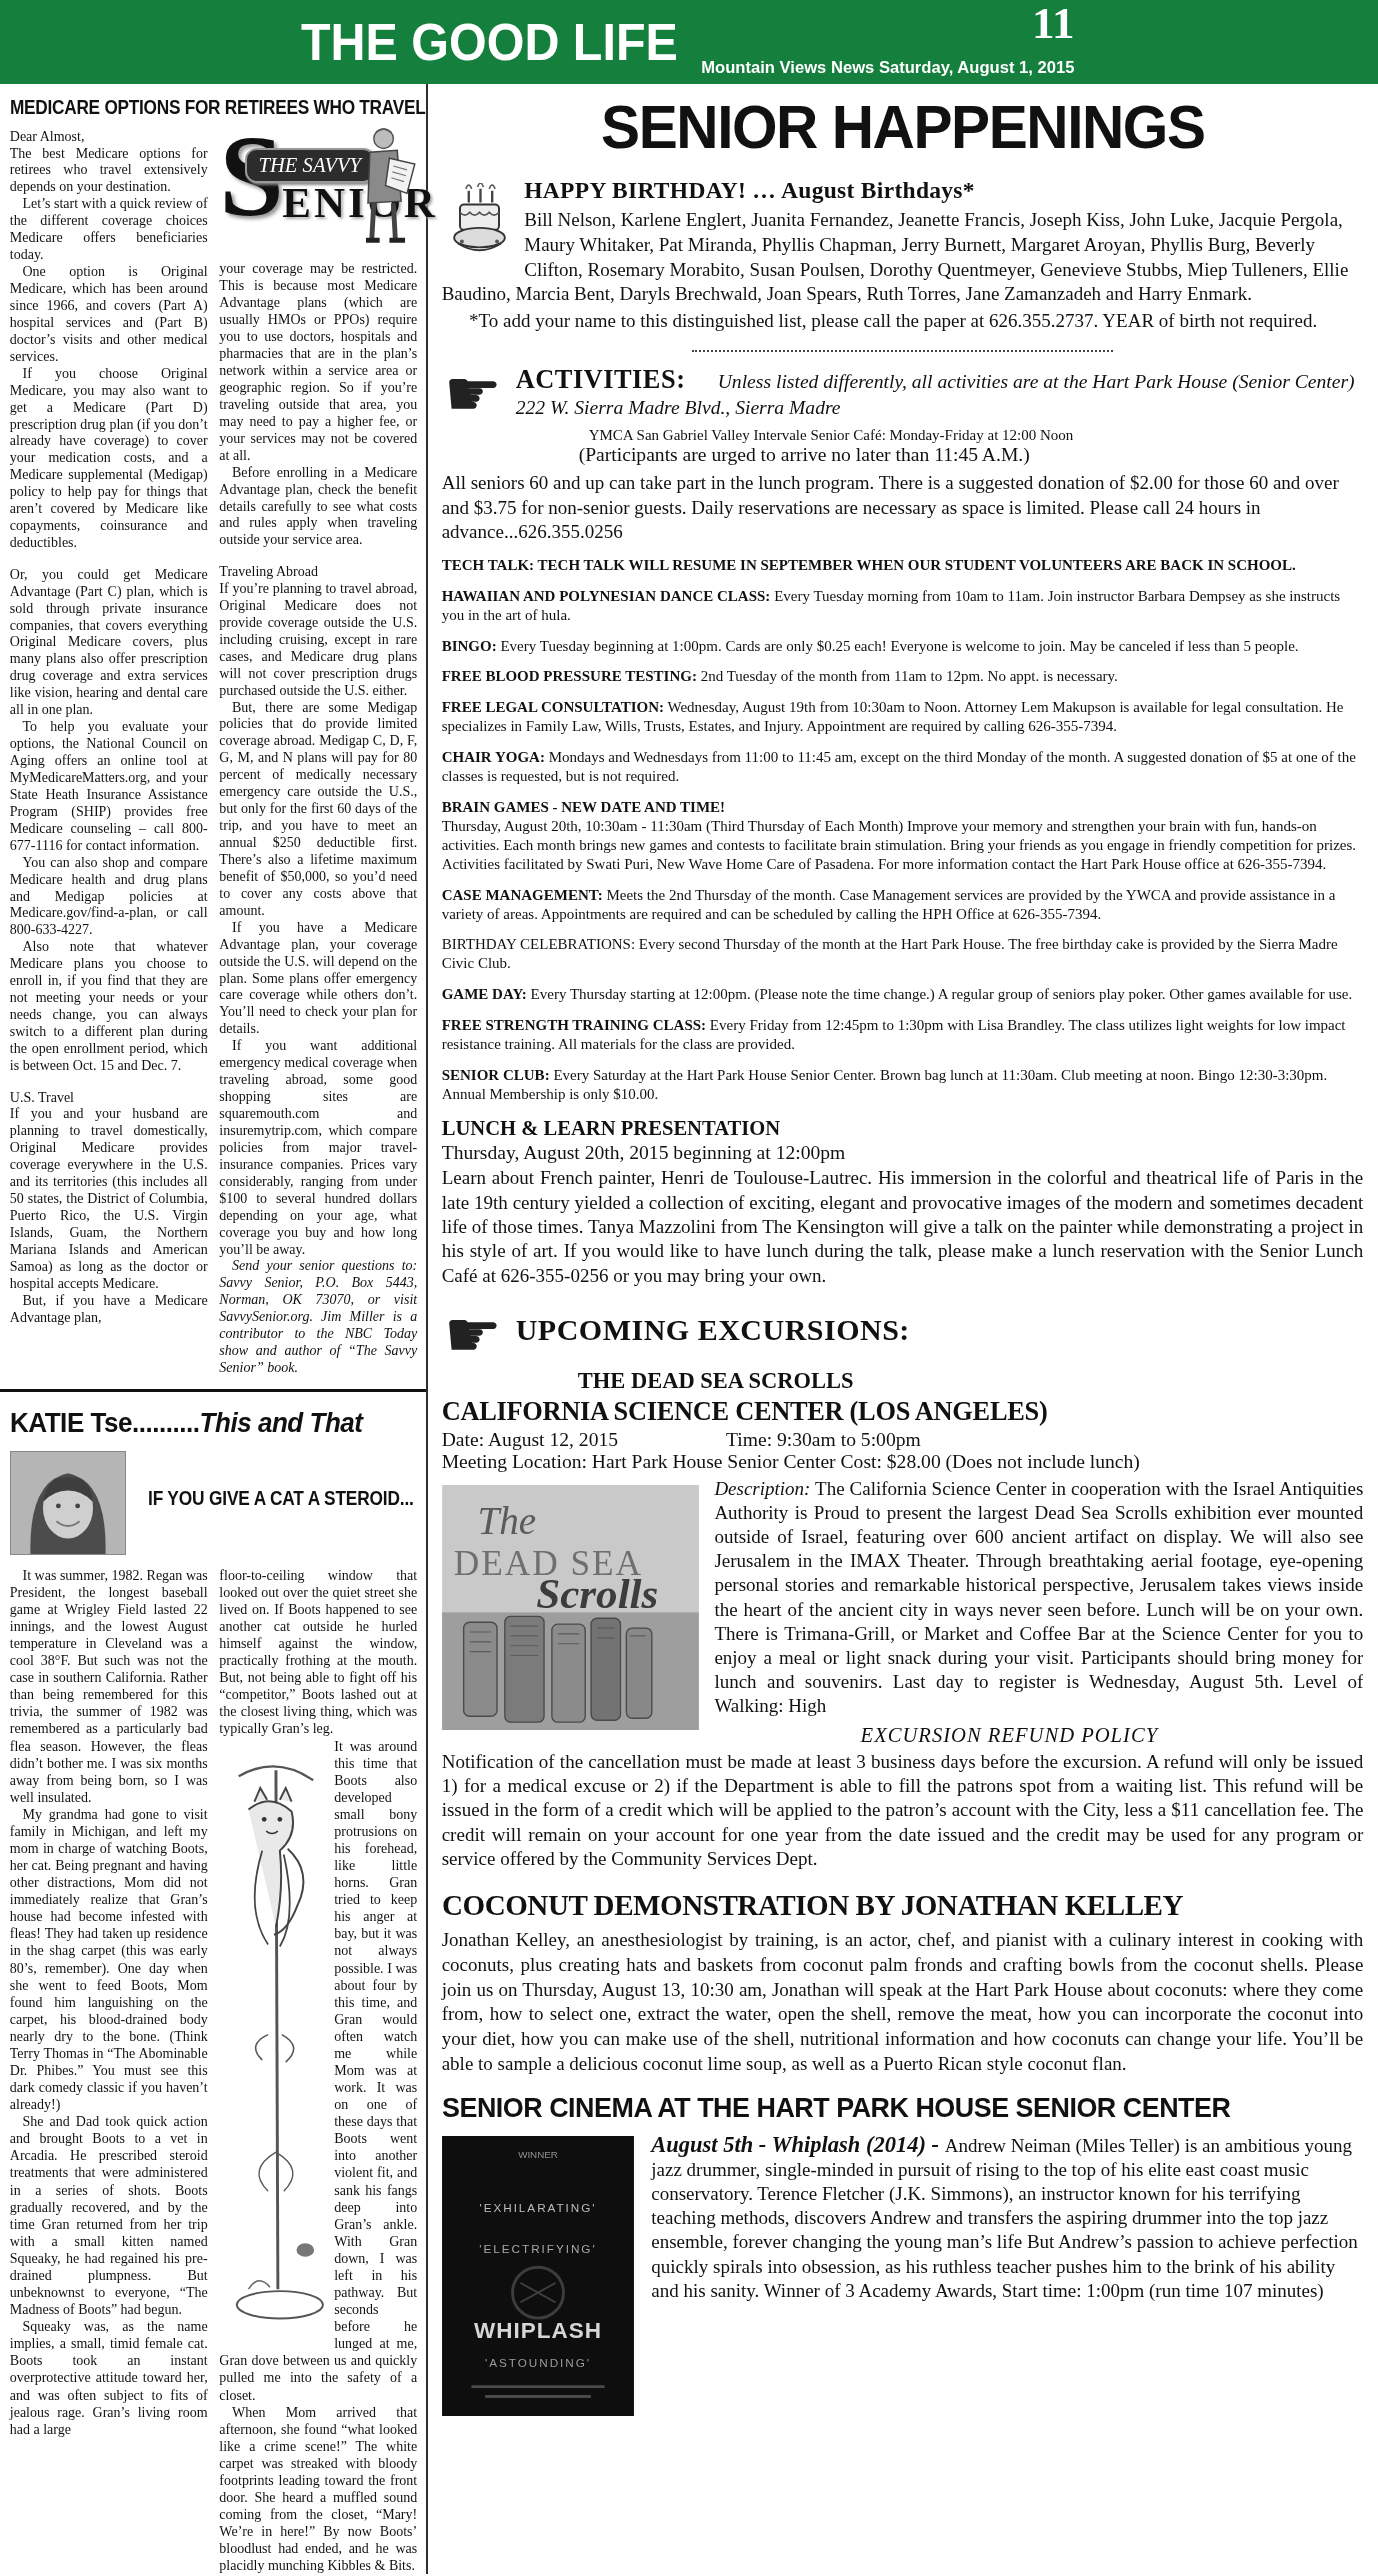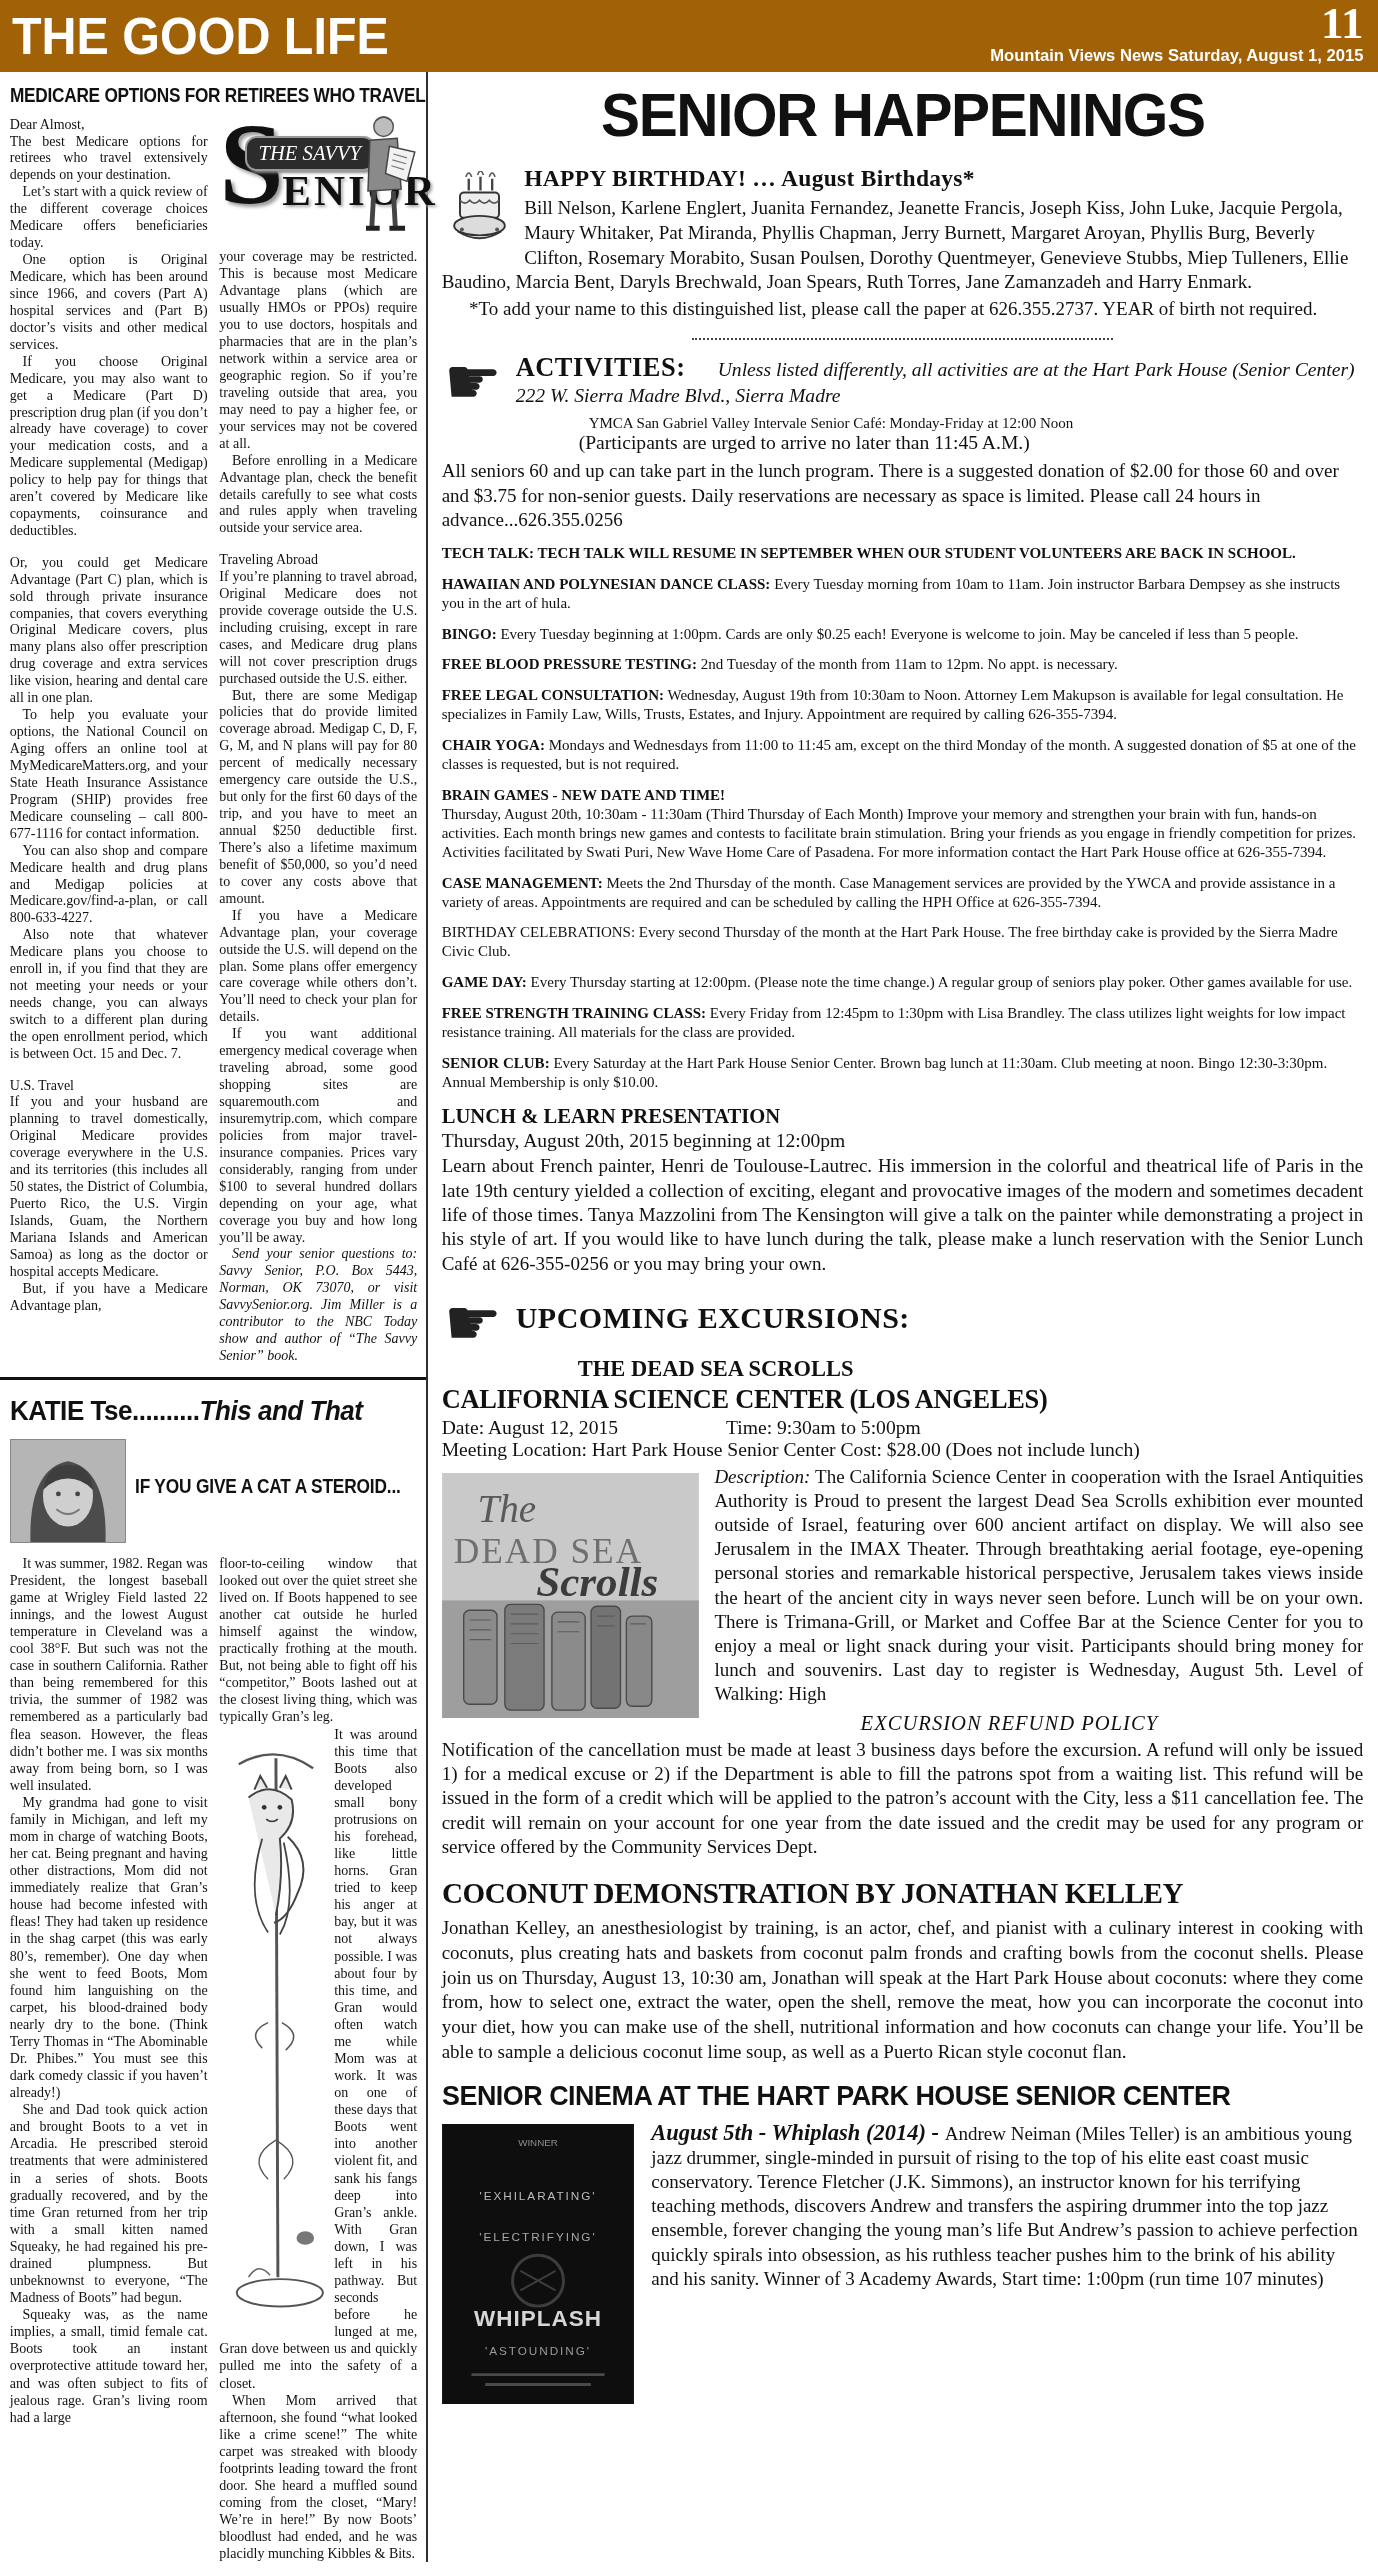--- a/index.html
+++ b/index.html
@@ -1,20 +1,20 @@
 <!DOCTYPE html>
 <html><head>
 <meta charset="utf-8">
 <style>
   *{box-sizing:border-box;margin:0;padding:0}
   html,body{width:1379px;background:#fff;color:#111;font-family:"Liberation Serif",serif}
   body{height:2576px;overflow:hidden;position:relative}
 
   
-  .header{height:72px;background:#a16207;color:#fff;display:flex;justify-content:space-between;padding:0 11.7px}
+  .header{height:84px;background:#15803d;color:#fff;display:flex;justify-content:center;padding:0 11.7px}
   .masthead{font-family:"Liberation Sans",sans-serif;font-weight:700;font-size:51px;letter-spacing:0;align-self:center;transform:scaleX(.95);transform-origin:left;white-space:nowrap}
   .hdr-right{display:flex;flex-direction:column;align-items:flex-end;justify-content:space-between;padding:2px 3.9px 5.9px}
   .pageno{font-size:45px;font-weight:700;line-height:.95}
   .edition{font-family:"Liberation Sans",sans-serif;font-weight:700;font-size:16.6px}
 
   
   .main{display:flex;align-items:stretch}
   .leftcol{width:428px;flex:0 0 428px;border-right:2px solid #2e2e2e;padding:5.9px 8.8px 0 9.8px}
   .rightcol{flex:1;padding:0 15.7px 0 13.7px}
 
@@ -33,21 +33,21 @@
   .savvy-logo{position:relative;height:125px;margin-bottom:7.8px}
   .savvy-s{position:absolute;left:0;top:-2px;font-size:116px;font-weight:700;line-height:.85;text-shadow:2.9px 2.9px 3.9px #999}
   .savvy-box{position:absolute;left:25.5px;top:19.6px;background:#2c2c2c;color:#fff;font-style:italic;font-size:20.6px;padding:2.9px 11.7px;border:2px solid #9a9a9a;border-radius:11.7px;box-shadow:2px 2px 2.9px #888;white-space:nowrap}
   .savvy-enior{position:absolute;left:63px;top:48px;font-size:43px;font-weight:700;letter-spacing:2.9px;text-shadow:2px 2px 2.9px #aaa}
   .savvy-man{position:absolute;right:0;top:-3.9px}
 
   
   .katie-divider{border-top:3.9px solid #111;margin:11.7px -8.8px 0 -9.8px}
   .katie-head{font-family:"Liberation Sans",sans-serif;font-weight:700;font-size:27.4px;letter-spacing:-0.5px;margin:15.7px 0 11.7px;white-space:nowrap;transform:scaleX(.95);transform-origin:left}
   .katie-head .itl{font-style:italic}
-  .katie-top{display:flex;gap:9px;align-items:flex-start}
+  .katie-top{display:flex;gap:22px;align-items:flex-start}
   .headshot{width:116px;height:104px;flex:none;border:1px solid #888}
   .katie-title{font-family:"Liberation Sans",sans-serif;font-weight:700;font-size:20.6px;letter-spacing:-0.2px;margin-top:35px;white-space:nowrap;transform:scaleX(.84);transform-origin:left}
   .katie-cols{display:flex;gap:11.7px;margin-top:11.7px}
   .kcol{width:50%;font-size:14px;line-height:1.22;text-align:justify}
   .kcol p{margin:0}
   .cartoon{float:left;width:108px;height:602px;margin:3.9px 6.9px 2px 0}
 
   
   .sh-headline{font-family:"Liberation Sans",sans-serif;font-weight:700;font-size:61px;letter-spacing:-1.5px;text-align:center;margin:7.8px 0 15.7px;transform:scaleX(.96)}
   .bday{overflow:hidden}

